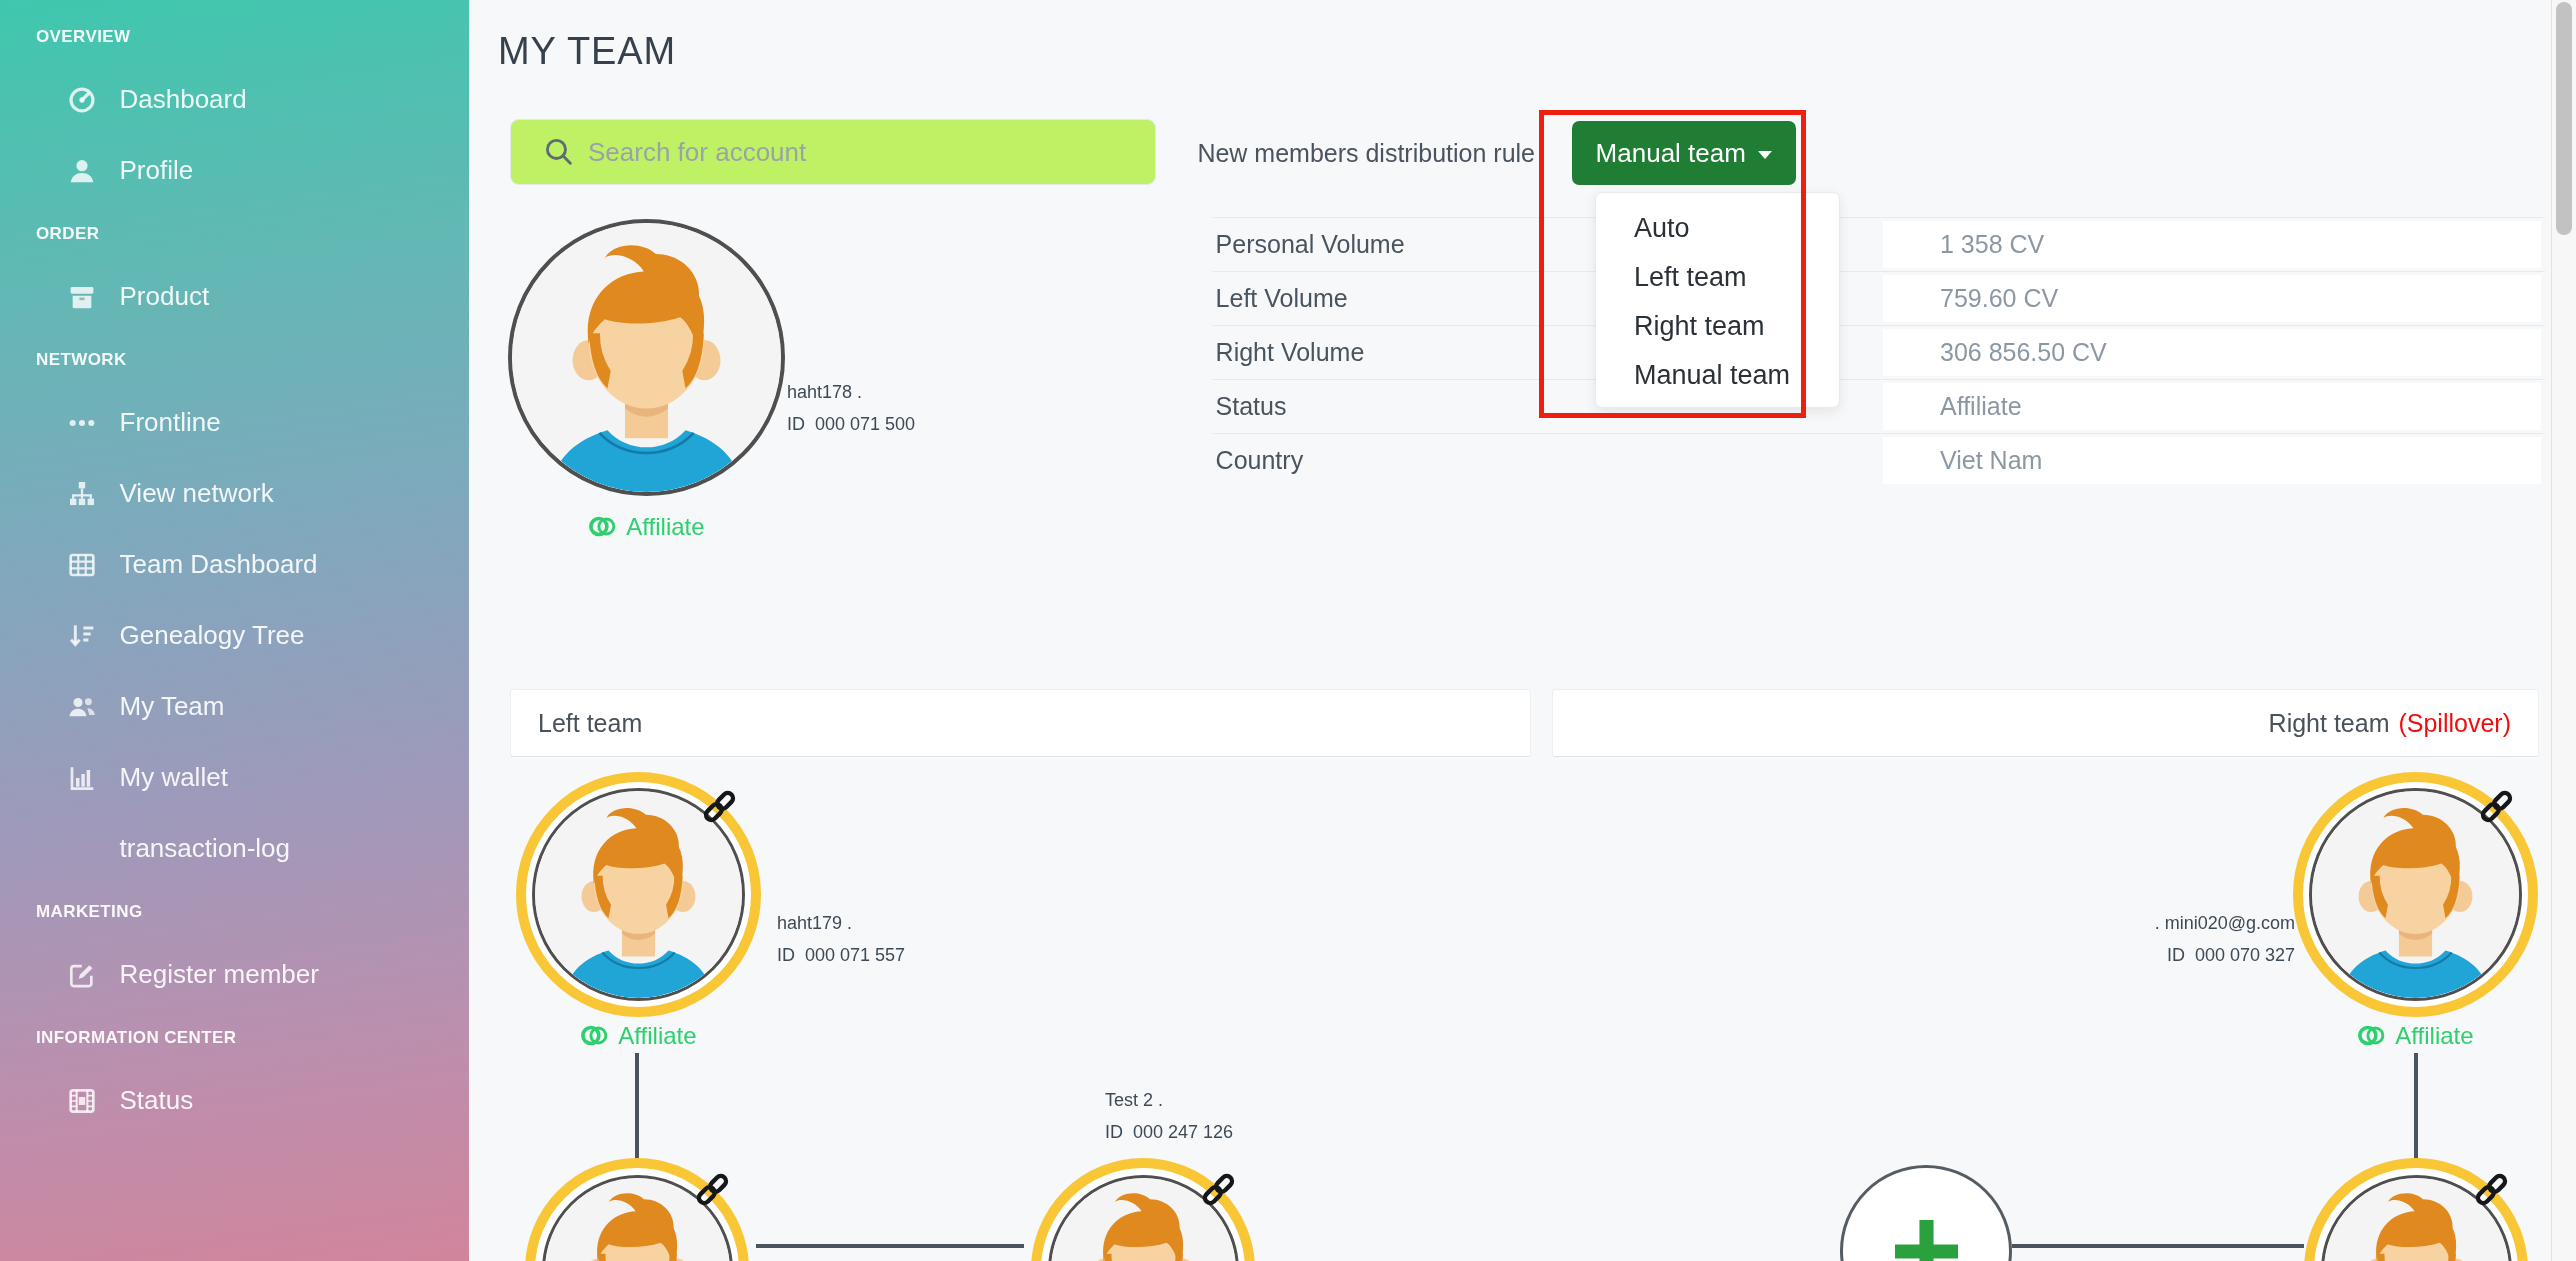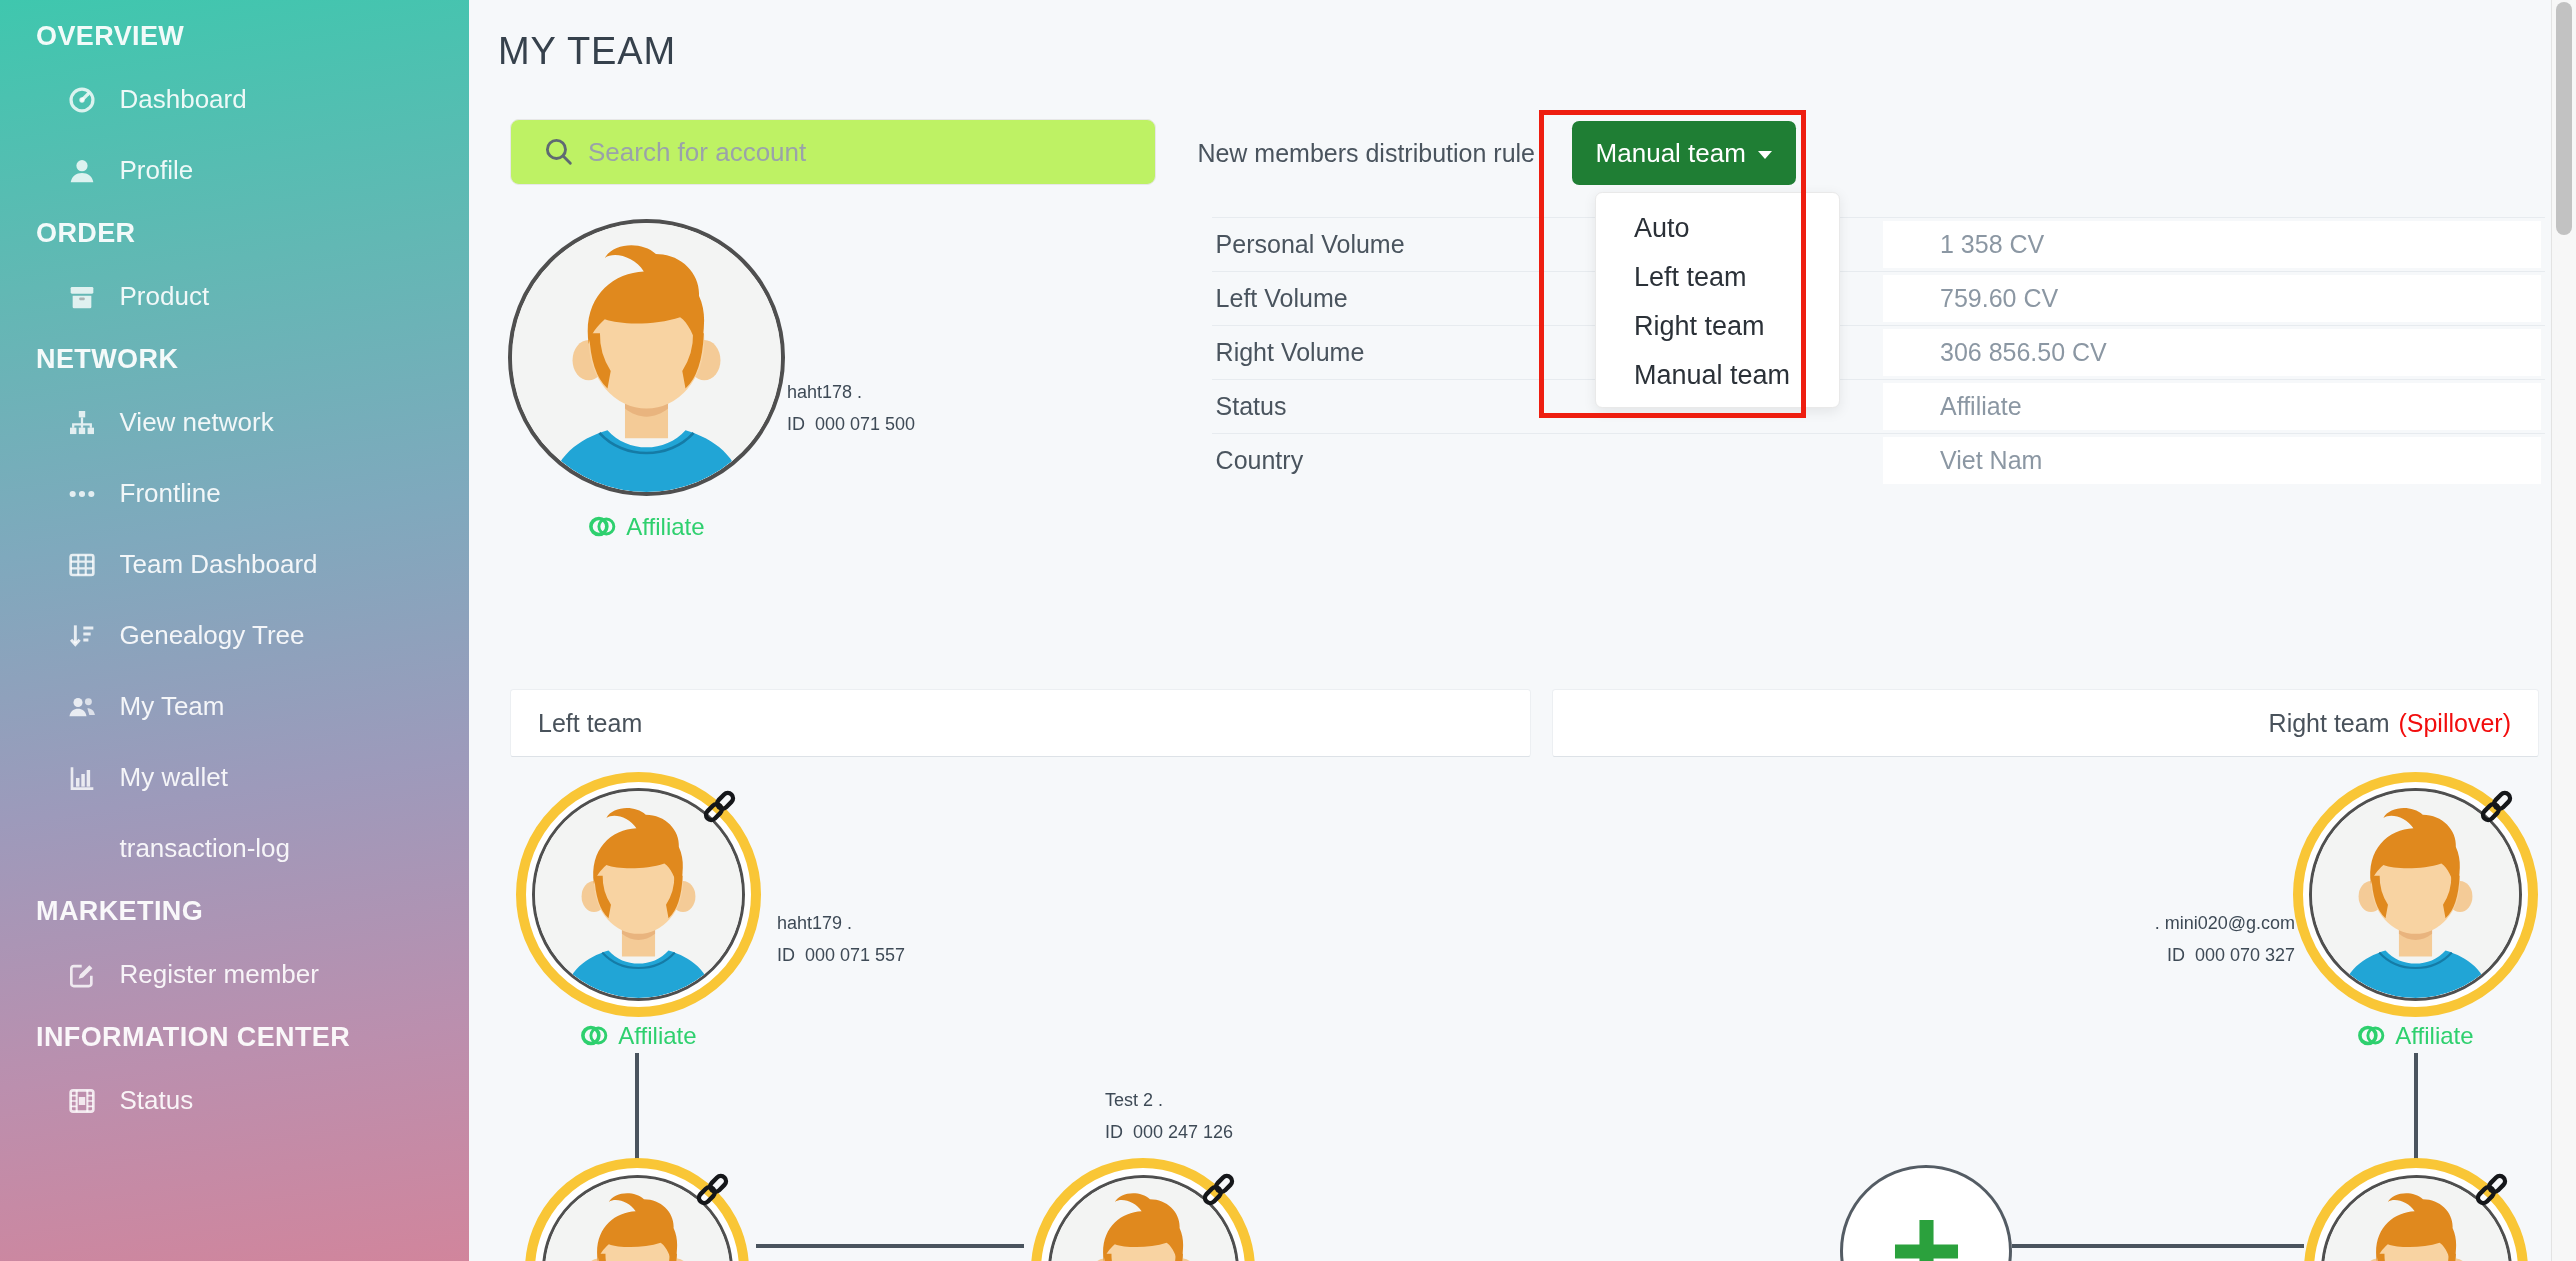--- a/index.html
+++ b/index.html
@@ -12,21 +12,21 @@
   svg { display:block; }
 
   
   .sidebar {
     position:absolute; left:0; top:0; width:469px; height:1261px;
     background:linear-gradient(172deg,#3fc7ae 0%,#62b8b4 22%,#7fa9bd 42%,#9d9abb 62%,#bb8fae 82%,#d1859c 100%);
     padding-top:9px; overflow:hidden; z-index:5;
   }
   .nav-header {
     height:55px; line-height:55px; padding-left:36px;
-    color:rgba(255,255,255,.93); font-size:27px; font-weight:700; letter-spacing:0.4px;
+    color:rgba(255,255,255,.93); font-size:17px; font-weight:700; letter-spacing:0.4px;
   }
   .nav-item {
     height:71px; display:flex; align-items:center; padding-left:66px; cursor:pointer;
     color:rgba(255,255,255,.9); font-size:26px;
   }
   .nav-item .nicon { width:32px; height:32px; margin-right:21.5px; color:rgba(255,255,255,.8); flex:none; }
   .nav-item .nicon svg { width:32px; height:32px; }
   .nav-item .nlabel { white-space:nowrap; }
 
   
@@ -219,38 +219,38 @@
           <rect x="10" y="12.4" width="4" height="2" rx="0.6" fill="rgba(0,0,0,.25)"></rect>
         </svg>
       </span>
     <span class="nlabel">Product</span>
   </div>
 
   <div class="nav-header">NETWORK</div>
   <div class="nav-item">
     <span class="nicon">
         <svg viewBox="0 0 24 24">
+          <circle cx="5" cy="12" r="2.3" fill="currentColor"></circle>
+          <circle cx="12" cy="12" r="2.3" fill="currentColor"></circle>
+          <circle cx="19" cy="12" r="2.3" fill="currentColor"></circle>
+        </svg>
+      </span>
+    <span class="nlabel">Frontline</span>
+  </div>
+  <div class="nav-item">
+    <span class="nicon">
+        <svg viewBox="0 0 24 24">
           <rect x="9.6" y="3" width="4.8" height="4.8" fill="currentColor"></rect>
           <rect x="3" y="15.5" width="4.8" height="4.8" fill="currentColor"></rect>
           <rect x="9.6" y="15.5" width="4.8" height="4.8" fill="currentColor"></rect>
           <rect x="16.2" y="15.5" width="4.8" height="4.8" fill="currentColor"></rect>
           <path d="M12 7.8 v3.5 M5.4 15.5 v-2.5 h13.2 v2.5 M12 11.3 v4.2" fill="none" stroke="currentColor" stroke-width="1.7"></path>
         </svg>
       </span>
     <span class="nlabel">View network</span>
-  </div>
-  <div class="nav-item">
-    <span class="nicon">
-        <svg viewBox="0 0 24 24">
-          <circle cx="5" cy="12" r="2.3" fill="currentColor"></circle>
-          <circle cx="12" cy="12" r="2.3" fill="currentColor"></circle>
-          <circle cx="19" cy="12" r="2.3" fill="currentColor"></circle>
-        </svg>
-      </span>
-    <span class="nlabel">Frontline</span>
   </div>
   <div class="nav-item">
     <span class="nicon">
         <svg viewBox="0 0 24 24">
           <rect x="3.5" y="4.5" width="17" height="15" rx="1.5" fill="none" stroke="currentColor" stroke-width="2"></rect>
           <path d="M3.5 9.5 h17 M3.5 14.5 h17 M9.2 4.5 v15 M14.8 4.5 v15" stroke="currentColor" stroke-width="1.6"></path>
         </svg>
       </span>
     <span class="nlabel">Team Dashboard</span>
   </div>

